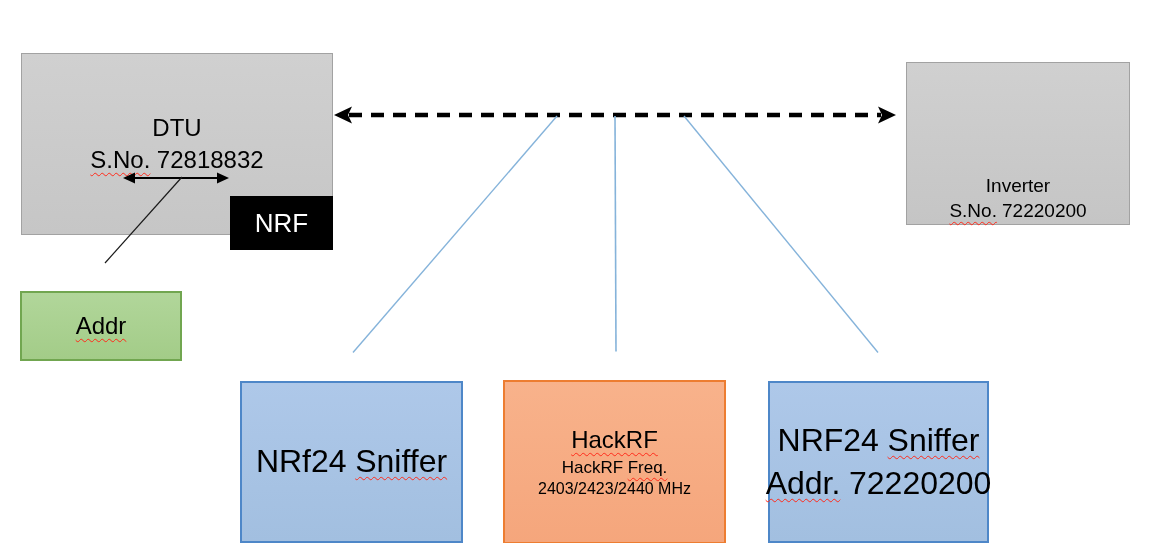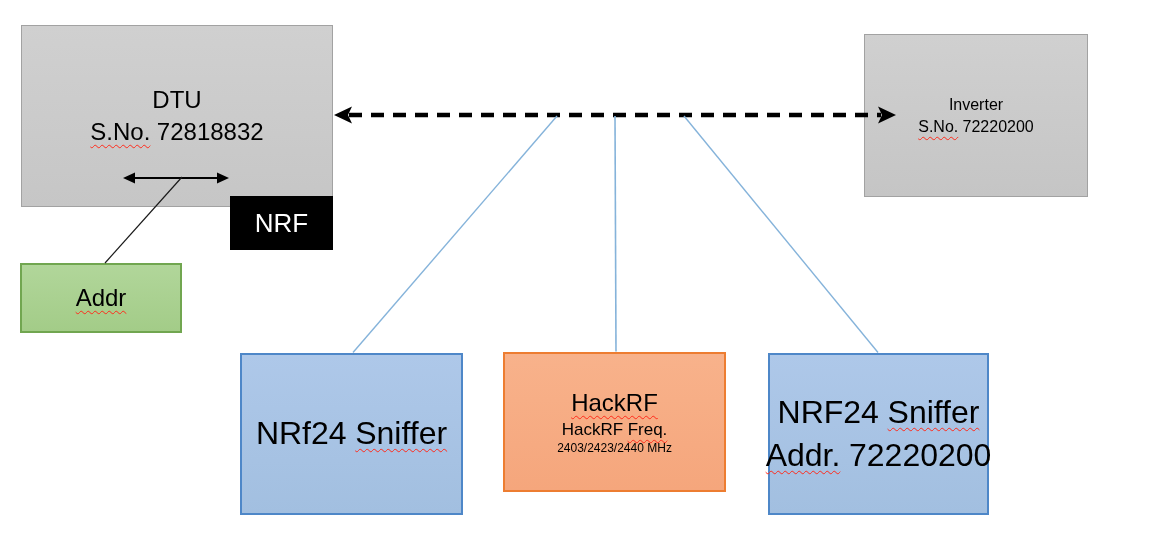--- a/index.html
+++ b/index.html
@@ -5,49 +5,49 @@
   html,body{margin:0;padding:0;background:#ffffff;}
   #canvas{
     position:relative;
     width:1157px;height:543px;
     background:#ffffff;
     font-family:"Liberation Sans", sans-serif;
     color:#000;
     overflow:hidden;
   }
   .box{position:absolute;box-sizing:border-box;display:flex;flex-direction:column;
-       align-items:center;justify-content:center;text-align:center;line-height:1.35;}
+       align-items:center;justify-content:center;text-align:center;line-height:1.35;margin-top:28px;}
   
   .dtu{left:21px;top:25px;width:312px;height:182px;
        background:linear-gradient(180deg,#d0d0d0,#c6c6c6);
        border:1px solid #a2a2a2;font-size:24px;}
   
   .chip{position:absolute;box-sizing:border-box;background:#000;color:#fff;
         display:flex;align-items:center;justify-content:center;font-size:26px;}
   .chip-gd32{left:18px;top:152px;width:105px;height:54px;}
   .chip-nrf{left:230px;top:152px;width:103px;height:54px;margin-top:44px;}
   
   .logic{left:20px;top:263px;width:162px;height:70px;
          background:linear-gradient(180deg,#b1d69a,#a3cc88);
          border:2px solid #71a650;font-size:24px;}
   
-  .inverter{left:864px;top:34px;width:224px;height:163px;
+  .inverter{left:906px;top:34px;width:224px;height:163px;
             background:linear-gradient(180deg,#d0d0d0,#c5c5c5);
-            border:1px solid #a2a2a2;font-size:16px;}
+            border:1px solid #a2a2a2;font-size:19px;justify-content:flex-end;}
   
   .blue{background:linear-gradient(180deg,#aec8e9,#a2bfe0);
         border:2px solid #4e87c8;font-size:32px;}
   .sniffer-left{left:240px;top:353px;width:223px;height:162px;}
   .sniffer-right{left:768px;top:353px;width:221px;height:162px;}
   
-  .hackrf{left:503px;top:352px;width:223px;height:140px;
+  .hackrf{left:503px;top:352px;width:223px;height:164px;
           background:linear-gradient(180deg,#f8b28b,#f5a67c);
           border:2px solid #ed7d31;font-size:24px;}
   .hackrf .sub{font-size:17px;line-height:1.3;}
-  .hackrf .freq{font-size:12px;line-height:1.3;}
+  .hackrf .freq{font-size:16px;line-height:1.3;}
   
   .sq{text-decoration-line:underline;text-decoration-style:wavy;
       text-decoration-color:#ff2a1a;text-decoration-thickness:1px;
       text-underline-offset:4px;}
   .gapl{margin-left:0.27em;}
   .gapr{margin-right:0.27em;}
   
   #wires{position:absolute;left:0;top:0;width:1157px;height:543px;
          pointer-events:none;z-index:5;}
 </style>

